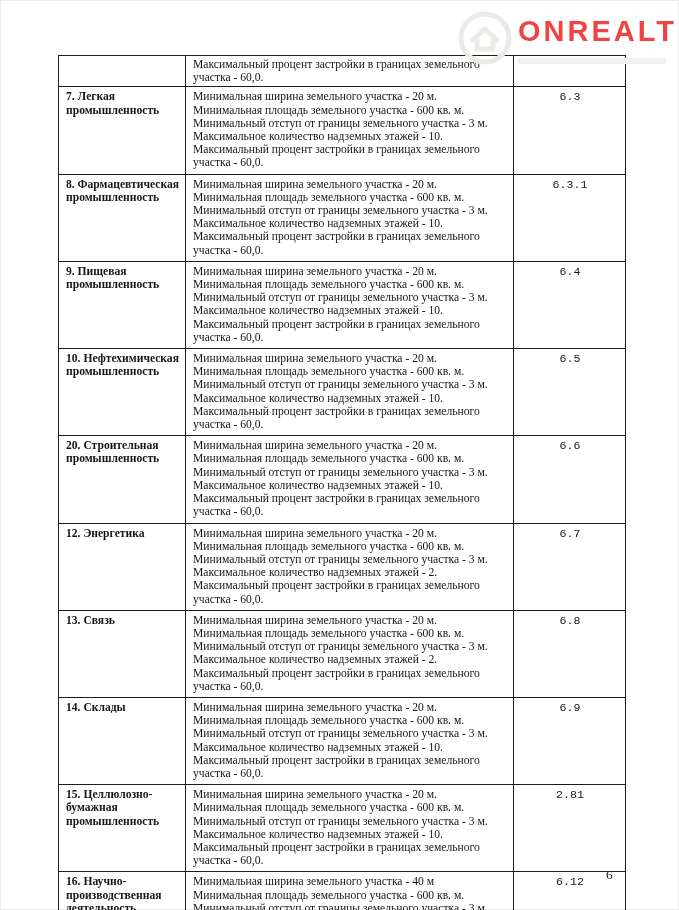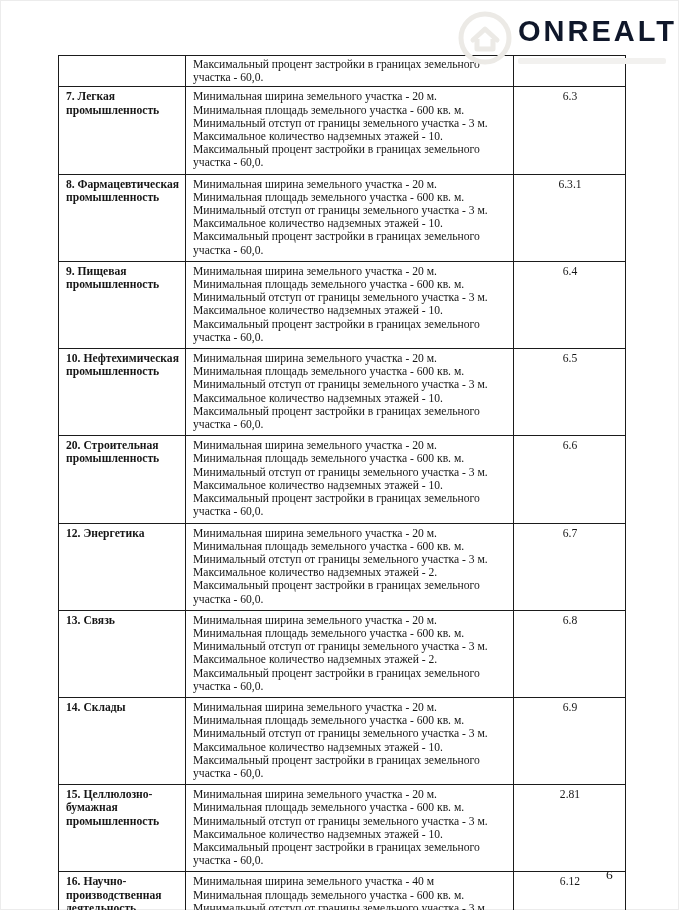--- a/index.html
+++ b/index.html
@@ -9,38 +9,38 @@
     box-shadow:inset 0 0 0 1px #ececec;
   }
   .page{position:absolute;inset:0;}
 
   
   .watermark{position:absolute;top:11px;left:458px;z-index:3;display:grid;
     grid-template-columns:54px 1fr;column-gap:6px;align-items:center;pointer-events:none;}
   .wm-icon{grid-row:1 / span 2;}
   .wm-text{
     font-family:"Liberation Sans", sans-serif;font-weight:bold;font-size:29px;
-    letter-spacing:3px;color:#0f172a;line-height:30px;white-space:nowrap;
+    letter-spacing:3px;color:#ef4444;line-height:30px;white-space:nowrap;
   }
   .wm-tagline{height:6px;width:148px;background:#f2f1ef;margin-top:3px;border-radius:2px;}
 
   
   .doc-table{
     border-collapse:collapse;table-layout:fixed;width:567px;
     margin:55px 0 0 58px;position:relative;z-index:1;
   }
   .doc-table td{
     border:1.5px solid #1b1b1b;vertical-align:top;
     padding:3px 6px 4px 7px;font-size:11.6px;line-height:13.2px;
   }
   .col-name{width:127px;}
   .col-params{width:328px;}
   .col-code{width:112px;}
   .name-cell{padding-left:5px;font-weight:bold;}
-  .code-cell{text-align:center;}
+  .code-cell{text-align:center;font-family:Liberation Mono, monospace;}
   .param-line{white-space:normal;}
   .carry-row td{padding-top:2px;padding-bottom:2px;}
   .page-num{position:absolute;top:867px;left:606px;font-size:13.5px;color:#141414;}
 </style>
 </head>
 <body>
 
 <div class="page">
 
   <div class="watermark">

